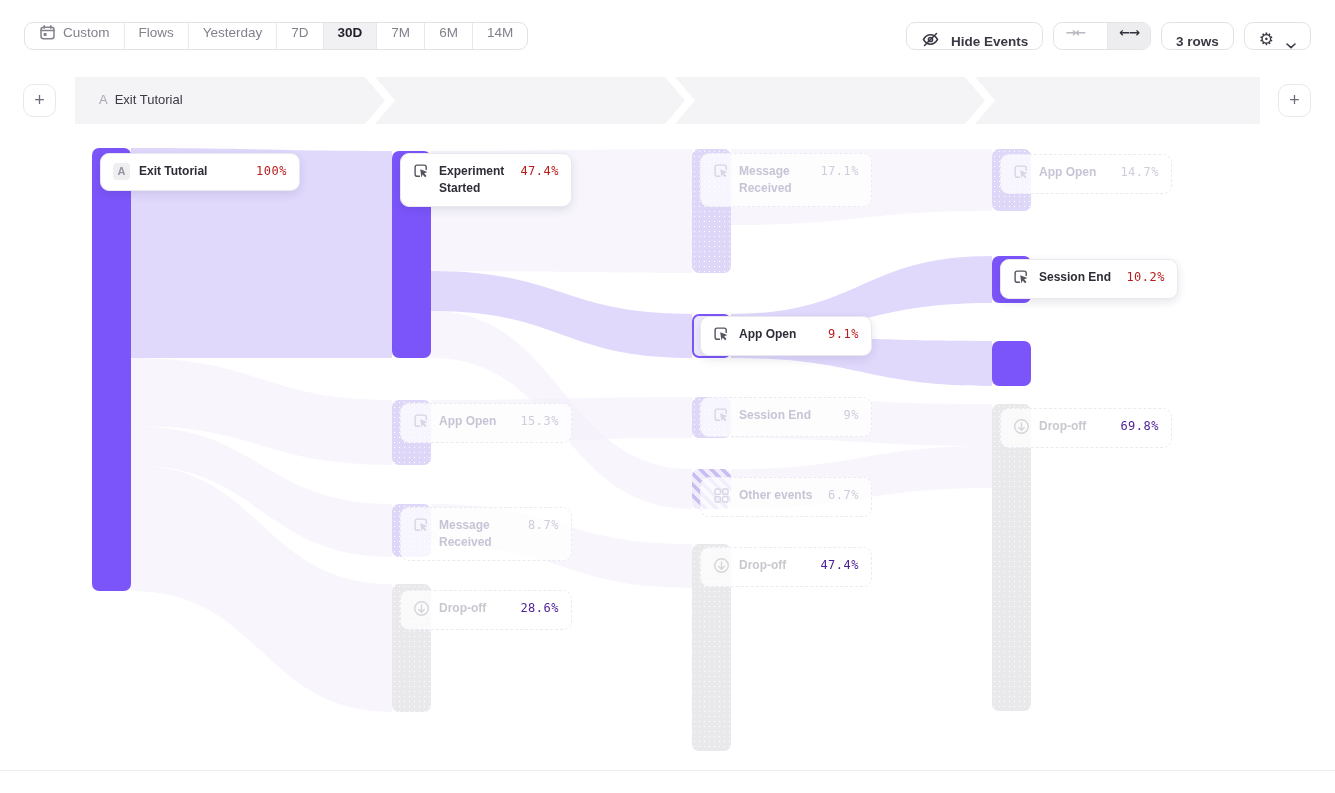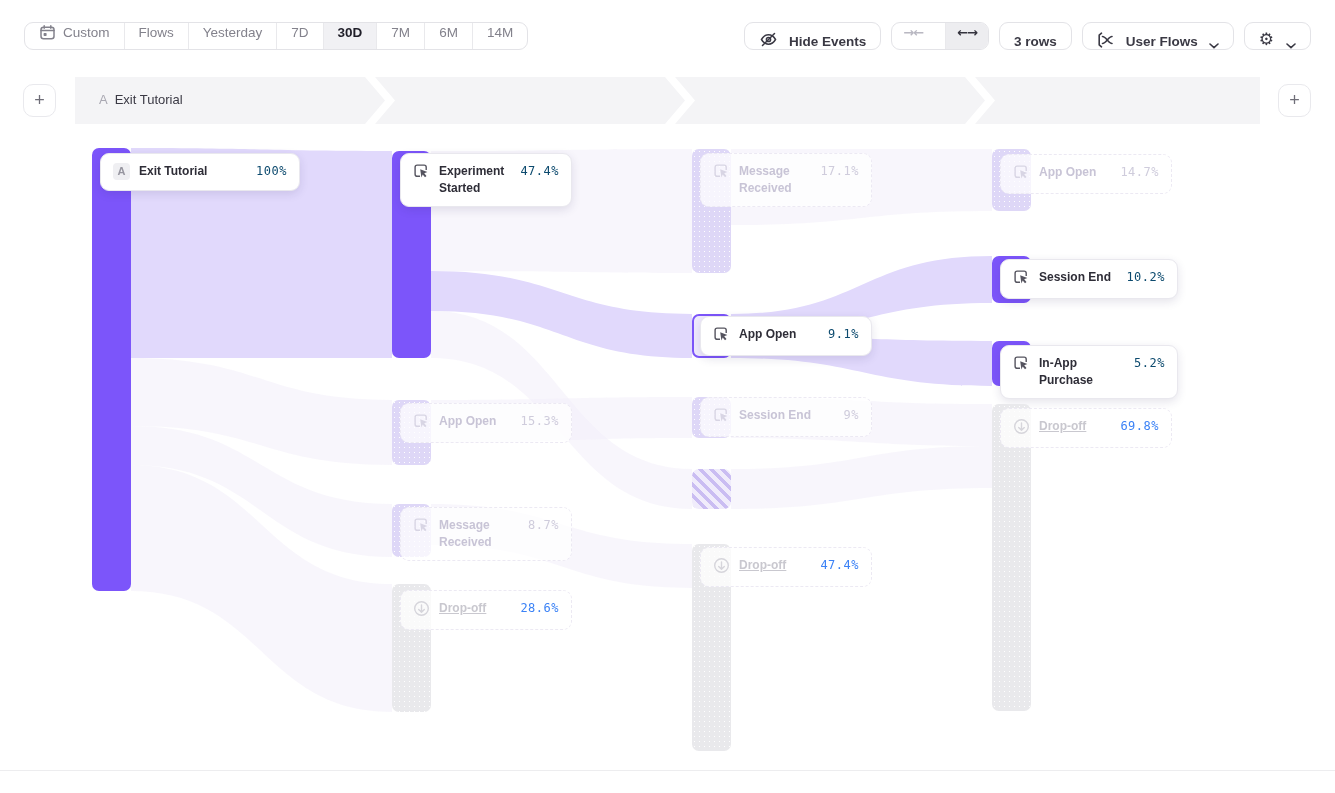--- a/index.html
+++ b/index.html
@@ -58,31 +58,31 @@
   .bar.selected { background:#efeafd; border:2px solid var(--accent); }
   .bar.hatch { background:repeating-linear-gradient(45deg,#cabdf2 0 3.5px,#f0ecfb 3.5px 8px); }
   .node-card {
     position:absolute; background:#fff; border:1px solid #e9e8ee; border-radius:9px;
     display:flex; align-items:flex-start; padding:9px 12px 8px 12px; gap:9px;
     box-shadow:0 1px 5px rgba(30,25,70,.07); pointer-events:auto; cursor:pointer;
   }
   .node-card.active { box-shadow:0 3px 10px rgba(40,30,90,.12); }
   .node-card.dim { border:1px dashed #ece9f3; box-shadow:none; background:rgba(255,255,255,.75); }
   .node-card .lbl { flex:1; font-size:12px; font-weight:700; color:#2e2d37; line-height:1.45; }
-  .node-card .pct { font-family:"DejaVu Sans Mono", monospace; font-size:12px; color:#0c4a6e; letter-spacing:.5px; padding-top:1px; }
+  .node-card .pct { font-family:"DejaVu Sans Mono", monospace; font-size:12px; color:#b91c1c; letter-spacing:.5px; padding-top:1px; }
   .node-card .nicon { width:17px; height:17px; flex:0 0 auto; color:#55545f; margin-top:-.5px; }
   .node-card .abadge {
     width:17px; height:17px; flex:0 0 auto; background:#efeff2; color:#96959f; border-radius:4px;
     font-size:11px; font-weight:600; text-align:center; line-height:17px;
   }
   .node-card.dim .lbl { color:#c8c4d6; }
   .node-card.dim .pct { color:#cfccdc; }
   .node-card.dim .nicon { color:#d8d5e4; }
-  .node-card.dim.graykind .lbl { color:#c9c8cf;text-decoration:underline; }
-  .node-card.dim.graykind .pct { color:#3b82f6; }
+  .node-card.dim.graykind .lbl { color:#c9c8cf; }
+  .node-card.dim.graykind .pct { color:#4c1d95; }
   .node-card.dim.graykind .nicon { color:#d6d5db; }
   .hairline { position:absolute; left:0; top:770px; width:100%; height:1px; background:#ededef; }
   svg { display:block; }
 </style>
 </head>
 <body>
 
 <div class="toolbar">
   <div class="group" id="dateGroup">
       <div class="seg">
@@ -136,35 +136,20 @@
       </div>
       <div class="cell on">
         <span class="arrowpair">←→</span>
       </div>
     </div>
 
     <div class="btn">
       <span>3 rows</span>
     </div>
 
-    <div class="btn">
-      <span class="nicon" style="width:18px;height:18px;color:#3a3944;">
-        <svg width="18" height="18" viewBox="0 0 18 18" fill="none" stroke="currentColor" stroke-width="1.6" stroke-linecap="round">
-          <path d="M4.5 2.2 2.2 4.2v9.6l2.3 2"></path>
-          <path d="M5.5 12.5c3.5 0 6-7 9.5-7"></path>
-          <path d="M5.5 5.5c3.5 0 6 7 9.5 7"></path>
-        </svg>
-      </span>
-      <span>User Flows</span>
-      <span class="chev">
-        <svg width="10" height="6" viewBox="0 0 10 6" fill="none" stroke="#3a3944" stroke-width="1.6" stroke-linecap="round">
-            <path d="M1 1l4 3.6L9 1"></path>
-          </svg>
-      </span>
-    </div>
 
     <div class="btn" style="gap:12px;">
       <span class="gear">⚙</span>
       <span class="chev">
         <svg width="10" height="6" viewBox="0 0 10 6" fill="none" stroke="#3a3944" stroke-width="1.6" stroke-linecap="round">
             <path d="M1 1l4 3.6L9 1"></path>
           </svg>
       </span>
     </div>
   </div>
@@ -278,20 +263,32 @@
       <span class="nicon">
         <svg width="17" height="17" viewBox="0 0 17 17" fill="none" stroke="currentColor" stroke-width="1.4" stroke-linejoin="round">
           <path d="M13.2 7V4.2c0-1.2-.9-2.1-2.1-2.1H4.2c-1.2 0-2.1.9-2.1 2.1v7c0 1.2.9 2.1 2.1 2.1H7"></path>
           <path d="M7.2 6.2l7.2 2.9-3.2 1.2 2.3 2.7-1.5 1.2-2.3-2.7-1.3 3z" fill="currentColor" stroke="none"></path>
         </svg>
       </span>
       <span class="lbl">Session End</span>
       <span class="pct">9%</span>
     </div>
     <div class="bar hatch" style="left: 692px; top: 469px; width: 39px; height: 40px; pointer-events: auto;"></div>
+    <div class="node-card dim" style="left: 700px; top: 477px; width: 172px; min-height: 40px;">
+      <span class="nicon">
+        <svg width="17" height="17" viewBox="0 0 17 17" fill="none" stroke="currentColor" stroke-width="1.3">
+          <rect x="2" y="2" width="5.4" height="5.4" rx="1.2"></rect>
+          <rect x="9.6" y="2" width="5.4" height="5.4" rx="1.2"></rect>
+          <rect x="2" y="9.6" width="5.4" height="5.4" rx="1.2"></rect>
+          <rect x="9.6" y="9.6" width="5.4" height="5.4" rx="1.2"></rect>
+        </svg>
+      </span>
+      <span class="lbl">Other events</span>
+      <span class="pct">6.7%</span>
+    </div>
     <div class="bar gray" style="left: 692px; top: 544px; width: 39px; height: 207px; pointer-events: auto;"></div>
     <div class="node-card dim graykind" style="left: 700px; top: 547px; width: 172px; min-height: 40px;">
       <span class="nicon">
         <svg width="17" height="17" viewBox="0 0 17 17" fill="none" stroke="currentColor" stroke-width="1.4" stroke-linecap="round" stroke-linejoin="round">
           <circle cx="8.5" cy="8.5" r="6.8"></circle>
           <path d="M8.5 5v7M5.7 9.4l2.8 2.8 2.8-2.8"></path>
         </svg>
       </span>
       <span class="lbl">Drop-off</span>
       <span class="pct">47.4%</span>
@@ -312,30 +309,20 @@
       <span class="nicon">
         <svg width="17" height="17" viewBox="0 0 17 17" fill="none" stroke="currentColor" stroke-width="1.4" stroke-linejoin="round">
           <path d="M13.2 7V4.2c0-1.2-.9-2.1-2.1-2.1H4.2c-1.2 0-2.1.9-2.1 2.1v7c0 1.2.9 2.1 2.1 2.1H7"></path>
           <path d="M7.2 6.2l7.2 2.9-3.2 1.2 2.3 2.7-1.5 1.2-2.3-2.7-1.3 3z" fill="currentColor" stroke="none"></path>
         </svg>
       </span>
       <span class="lbl">Session End</span>
       <span class="pct">10.2%</span>
     </div>
     <div class="bar solid" style="left: 992px; top: 341px; width: 39px; height: 45px; pointer-events: auto;"></div>
-    <div class="node-card active" style="left: 1000px; top: 345px; width: 178px; min-height: 40px;">
-      <span class="nicon">
-        <svg width="17" height="17" viewBox="0 0 17 17" fill="none" stroke="currentColor" stroke-width="1.4" stroke-linejoin="round">
-          <path d="M13.2 7V4.2c0-1.2-.9-2.1-2.1-2.1H4.2c-1.2 0-2.1.9-2.1 2.1v7c0 1.2.9 2.1 2.1 2.1H7"></path>
-          <path d="M7.2 6.2l7.2 2.9-3.2 1.2 2.3 2.7-1.5 1.2-2.3-2.7-1.3 3z" fill="currentColor" stroke="none"></path>
-        </svg>
-      </span>
-      <span class="lbl">In-App Purchase</span>
-      <span class="pct">5.2%</span>
-    </div>
     <div class="bar gray" style="left: 992px; top: 404px; width: 39px; height: 307px; pointer-events: auto;"></div>
     <div class="node-card dim graykind" style="left: 1000px; top: 408px; width: 172px; min-height: 40px;">
       <span class="nicon">
         <svg width="17" height="17" viewBox="0 0 17 17" fill="none" stroke="currentColor" stroke-width="1.4" stroke-linecap="round" stroke-linejoin="round">
           <circle cx="8.5" cy="8.5" r="6.8"></circle>
           <path d="M8.5 5v7M5.7 9.4l2.8 2.8 2.8-2.8"></path>
         </svg>
       </span>
       <span class="lbl">Drop-off</span>
       <span class="pct">69.8%</span>

